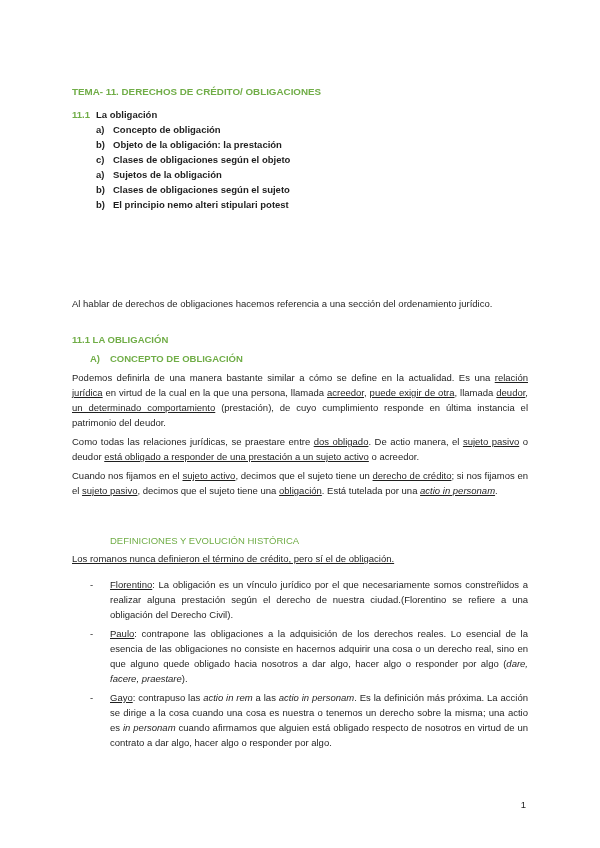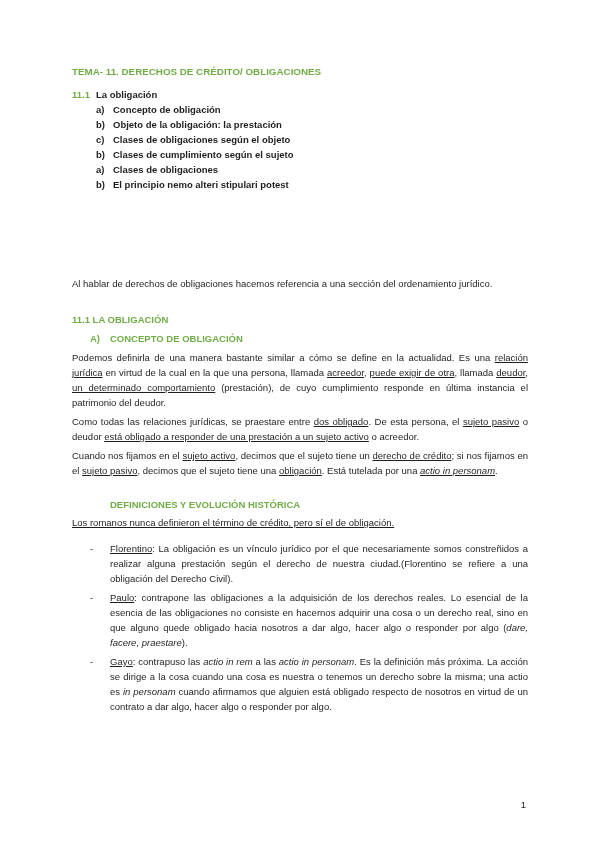--- a/index.html
+++ b/index.html
@@ -1,32 +1,32 @@
 <!DOCTYPE html>
 <html><head>
 <meta charset="utf-8">
 <style>
   html, body { margin: 0; padding: 0; background: #ffffff; }
   .page {
     width: 600px; height: 848px; background: #ffffff; position: relative;
-    padding: 64px 72px 0 72px; box-sizing: border-box; overflow: hidden;
+    padding: 84px 72px 0 72px; box-sizing: border-box; overflow: hidden;
     font-family: "Liberation Sans", "DejaVu Sans", sans-serif;
     font-size: 9.5px; line-height: 15px; color: #1f1f1f;
   }
   .doc-title { font-weight: bold; color: #70AD47; font-size: 9.8px; margin: 0 0 8px 0; }
   .toc-heading { font-weight: bold; }
   .toc-num { color: #70AD47; margin-right: 6px; }
   .toc-item { font-weight: bold; padding-left: 24px; }
   .toc-marker { display: inline-block; width: 17px; }
   .intro { margin-top: 84px; }
   .h-sec { color: #70AD47; font-weight: bold; margin-top: 21px; }
   .h-sub { color: #70AD47; font-weight: bold; margin-top: 4px; padding-left: 18px; }
   .h-sub .mk { display: inline-block; width: 20px; }
   .para { margin-top: 4px; text-align: justify; }
-  .h-minor { color: #70AD47; font-weight: bold; margin-top: 19px; padding-left: 38px; }
+  .h-minor { color: #70AD47; font-weight: normal; margin-top: 35px; padding-left: 38px; }
   .romans { margin-top: 3px; }
   .bullets { margin-top: 3px; }
   .bullet { display: flex; padding-left: 18px; margin-top: 4px; }
   .bullet .dash { width: 20px; flex: 0 0 20px; }
   .bullet .btext { flex: 1; text-align: justify; }
   .u { text-decoration: underline; }
   .i { font-style: italic; }
   .page-num { position: absolute; right: 74px; bottom: 36px; }
 </style>
 </head>
@@ -48,45 +48,45 @@
       <div class="toc-item">
         <span class="toc-marker">b)</span><span>Objeto de la obligación: la prestación</span>
       </div>
       <div class="toc-item">
         <span class="toc-marker">c)</span><span>Clases de obligaciones según el objeto</span>
       </div>
     </div>
 
     <div>
       <div class="toc-item">
-        <span class="toc-marker">b)</span><span>Clases de cumplimiento según el sujeto</span>
+        <span class="toc-marker">a)</span><span>Sujetos de la obligación</span>
+      </div>
+      <div class="toc-item">
+        <span class="toc-marker">b)</span><span>Clases de obligaciones según el sujeto</span>
       </div>
     </div>
 
     <div>
-      <div class="toc-item">
-        <span class="toc-marker">a)</span><span>Clases de obligaciones</span>
-      </div>
       <div class="toc-item">
         <span class="toc-marker">b)</span><span>El principio nemo alteri stipulari potest</span>
       </div>
     </div>
 
   </div>
 
   <p class="intro" style="margin-bottom:0;">Al hablar de derechos de obligaciones hacemos referencia a una sección del ordenamiento jurídico.</p>
 
   <div class="h-sec">11.1 LA OBLIGACIÓN</div>
 
   <div class="h-sub">
     <span class="mk">A)</span><span>CONCEPTO DE OBLIGACIÓN</span>
   </div>
 
   <p class="para" style="margin-bottom:0;"><span>Podemos definirla de una manera bastante similar a cómo se define en la actualidad. Es una </span><span class="u">relación jurídica</span><span> en virtud de la cual en la que una persona, llamada </span><span class="u">acreedor</span><span>, </span><span class="u">puede exigir de otra</span><span>, llamada </span><span class="u">deudor</span><span>, </span><span class="u">un determinado comportamiento</span><span> (prestación), de cuyo cumplimiento responde en última instancia el patrimonio del deudor.</span></p>
-  <p class="para" style="margin-bottom:0;"><span>Como todas las relaciones jurídicas, se praestare entre </span><span class="u">dos obligado</span><span>. De esta persona, el </span><span class="u">sujeto pasivo</span><span> o deudor </span><span class="u">está obligado a responder de una prestación a un sujeto activo</span><span> o acreedor.</span></p>
+  <p class="para" style="margin-bottom:0;"><span>Como todas las relaciones jurídicas, se praestare entre </span><span class="u">dos obligado</span><span>. De actio manera, el </span><span class="u">sujeto pasivo</span><span> o deudor </span><span class="u">está obligado a responder de una prestación a un sujeto activo</span><span> o acreedor.</span></p>
   <p class="para" style="margin-bottom:0;"><span>Cuando nos fijamos en el </span><span class="u">sujeto activo</span><span>, decimos que el sujeto tiene un </span><span class="u">derecho de crédito</span><span>; si nos fijamos en el </span><span class="u">sujeto pasivo</span><span>, decimos que el sujeto tiene una </span><span class="u">obligación</span><span>. Está tutelada por una </span><span class="u i">actio in personam</span><span>.</span></p>
 
   <div class="h-minor">DEFINICIONES Y EVOLUCIÓN HISTÓRICA</div>
 
   <p class="romans" style="margin-bottom:11px;text-decoration:underline;">Los romanos nunca definieron el término de crédito, pero sí el de obligación.</p>
 
   <div class="bullets">
     <div class="bullet">
       <span class="dash">-</span>
       <span class="btext"><span class="u">Florentino</span><span>: La obligación es un vínculo jurídico por el que necesariamente somos constreñidos a realizar alguna prestación según el derecho de nuestra ciudad.(Florentino se refiere a una obligación del Derecho Civil).</span></span>

